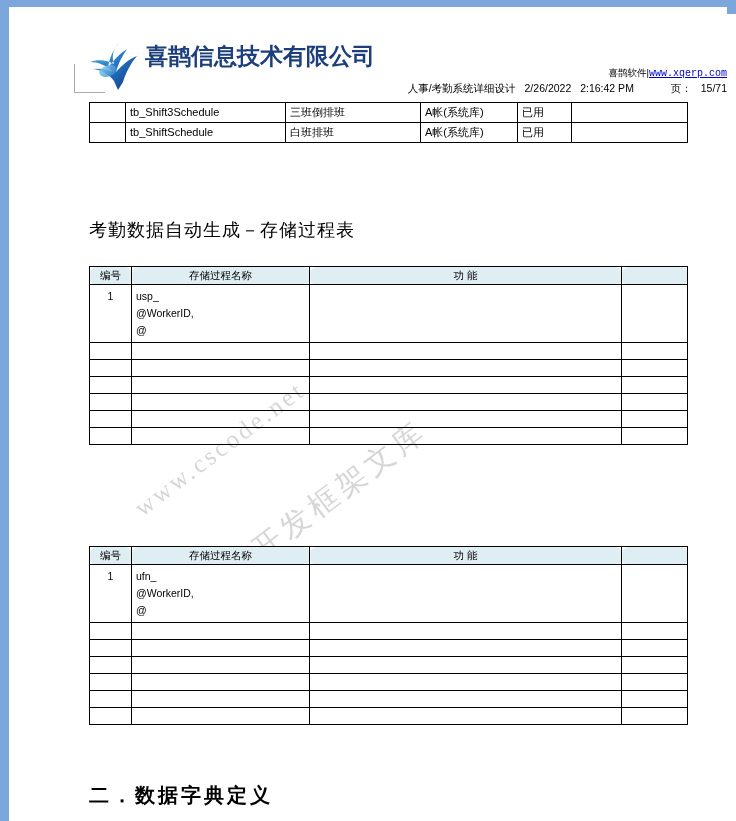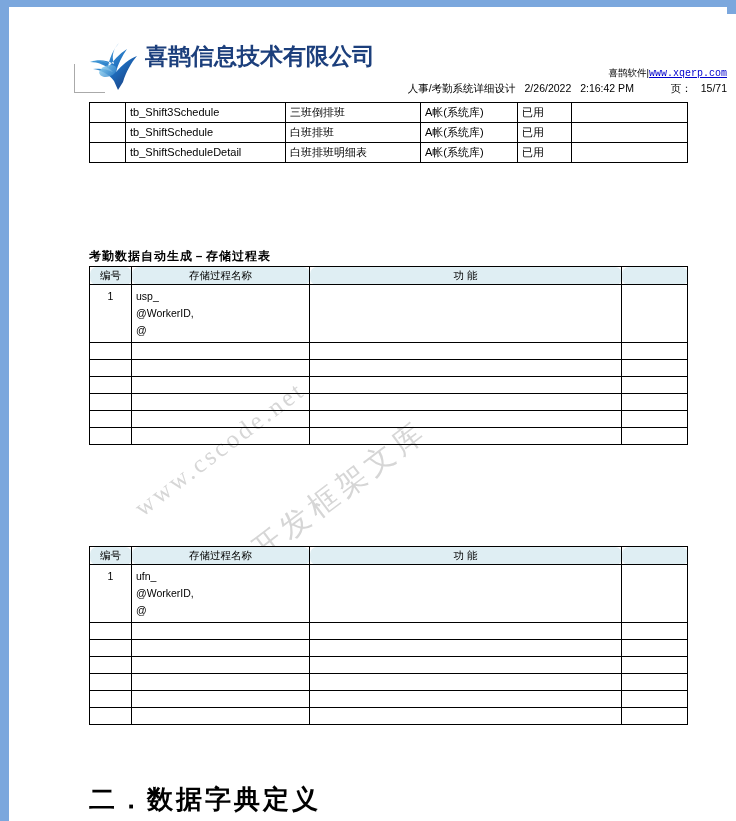--- a/index.html
+++ b/index.html
@@ -212,37 +212,36 @@
   }
   .sp-table td.multi div { white-space: pre; }
 
   #table-storedproc { top: 252px; }
   #table-userfunc   { top: 532px; }
 
   
   .section-heading {
     position: absolute;
     left: 71px;
-    font-size: 12px;
-    font-weight: bold;
+    font-size: 18px;
+    font-weight: normal;
     color: #000;
     letter-spacing: 1px;
     white-space: nowrap;
     font-family: "DejaVu Sans", "Liberation Sans", sans-serif;
     z-index: 9;
-    margin-top: 30px;
   }
   #heading-storedproc { top: 204px; }
   #heading-userfunc   { top: 484px; }
 
   #heading-chapter {
     position: absolute;
     left: 71px;
     top: 768px;
-    font-size: 26px;
+    font-size: 20px;
     font-weight: bold;
     color: #000;
     letter-spacing: 3px;
     white-space: nowrap;
     font-family: "Liberation Serif", "DejaVu Serif", serif;
     z-index: 9;
   }
 </style>
 </head>
 <body>
@@ -313,28 +312,20 @@
           <td></td>
         </tr>
         <tr>
           <td class="c-center"></td>
           <td class="c-name">tb_ShiftSchedule</td>
           <td>白班排班</td>
           <td>A帐(系统库)</td>
           <td>已用</td>
           <td></td>
         </tr>
-        <tr>
-          <td class="c-center"></td>
-          <td class="c-name">tb_ShiftScheduleDetail</td>
-          <td>白班排班明细表</td>
-          <td>A帐(系统库)</td>
-          <td>已用</td>
-          <td></td>
-        </tr>
       </tbody>
     </table>
 
     <div id="heading-storedproc" class="section-heading">考勤数据自动生成－存储过程表</div>
 
     <table id="table-storedproc" class="doc-table sp-table">
       <colgroup>
         <col style="width:42px">
         <col style="width:178px">
         <col style="width:312px">

